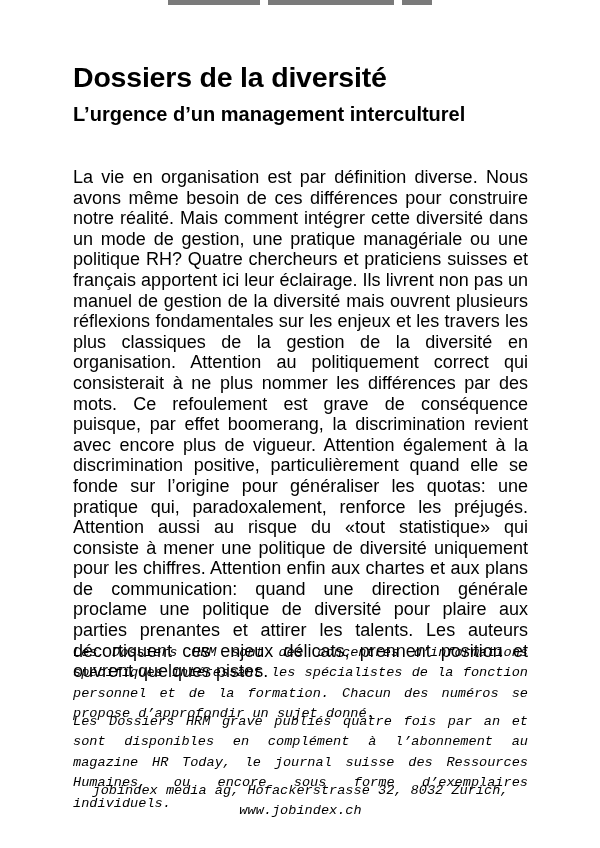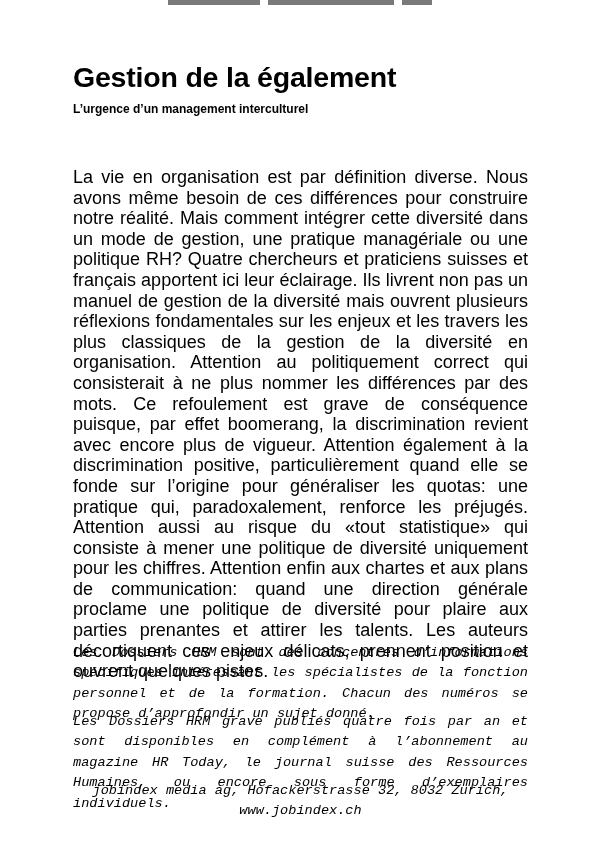--- a/index.html
+++ b/index.html
@@ -54,21 +54,21 @@
     margin: 0;
     padding: 0;
     position: absolute;
     top: 62px;
     left: 0;
     line-height: 1.1;
     white-space: nowrap;
   }
 
   h2.subtitle {
-    font-size: 12px;
+    font-size: 20px;
     font-weight: bold;
     margin: 0;
     padding: 0;
     position: absolute;
     top: 102px;
     left: 0;
     line-height: 1.2;
     white-space: nowrap;
   }
 
@@ -104,21 +104,21 @@
 <div class="page">
 
   <div class="top-strip">
     <div class="seg seg1"></div>
     <div class="seg seg2"></div>
     <div class="seg seg3"></div>
   </div>
 
   <div class="content">
 
-    <h1 class="title">Gestion de la également</h1>
+    <h1 class="title">Dossiers de la diversité</h1>
 
     <h2 class="subtitle">L’urgence d’un management interculturel</h2>
 
     <p class="abstract">La vie en organisation est par définition diverse. Nous avons même besoin de ces différences pour construire notre réalité. Mais comment intégrer cette diversité dans un mode de gestion, une pratique managériale ou une politique RH? Quatre chercheurs et praticiens suisses et français apportent ici leur éclairage. Ils livrent non pas un manuel de gestion de la diversité mais ouvrent plusieurs réflexions fondamentales sur les enjeux et les travers les plus classiques de la gestion de la diversité en organisation. Attention au politiquement correct qui consisterait à ne plus nommer les différences par des mots. Ce refoulement est grave de conséquence puisque, par effet boomerang, la discrimination revient avec encore plus de vigueur. Attention également à la discrimination positive, particulièrement quand elle se fonde sur l’origine pour généraliser les quotas: une pratique qui, paradoxalement, renforce les préjugés. Attention aussi au risque du «tout statistique» qui consiste à mener une politique de diversité uniquement pour les chiffres. Attention enfin aux chartes et aux plans de communication: quand une direction générale proclame une politique de diversité pour plaire aux parties prenantes et attirer les talents. Les auteurs décortiquent ces enjeux délicats, prennent position et ouvrent quelques pistes.</p>
 
     <p class="footer-block footer-1">Les Dossiers HRM sont des concentrés d’informations spécifiques intéressant les spécialistes de la fonction personnel et de la formation. Chacun des numéros se propose d’approfondir un sujet donné.</p>
 
     <p class="footer-block footer-2">Les Dossiers HRM grave publiés quatre fois par an et sont disponibles en complément à l’abonnement au magazine HR Today, le journal suisse des Ressources Humaines, ou encore sous forme d’exemplaires individuels.</p>
 
     <p class="footer-block footer-3">jobindex media ag, Hofackerstrasse 32, 8032 Zurich, www.jobindex.ch</p>

